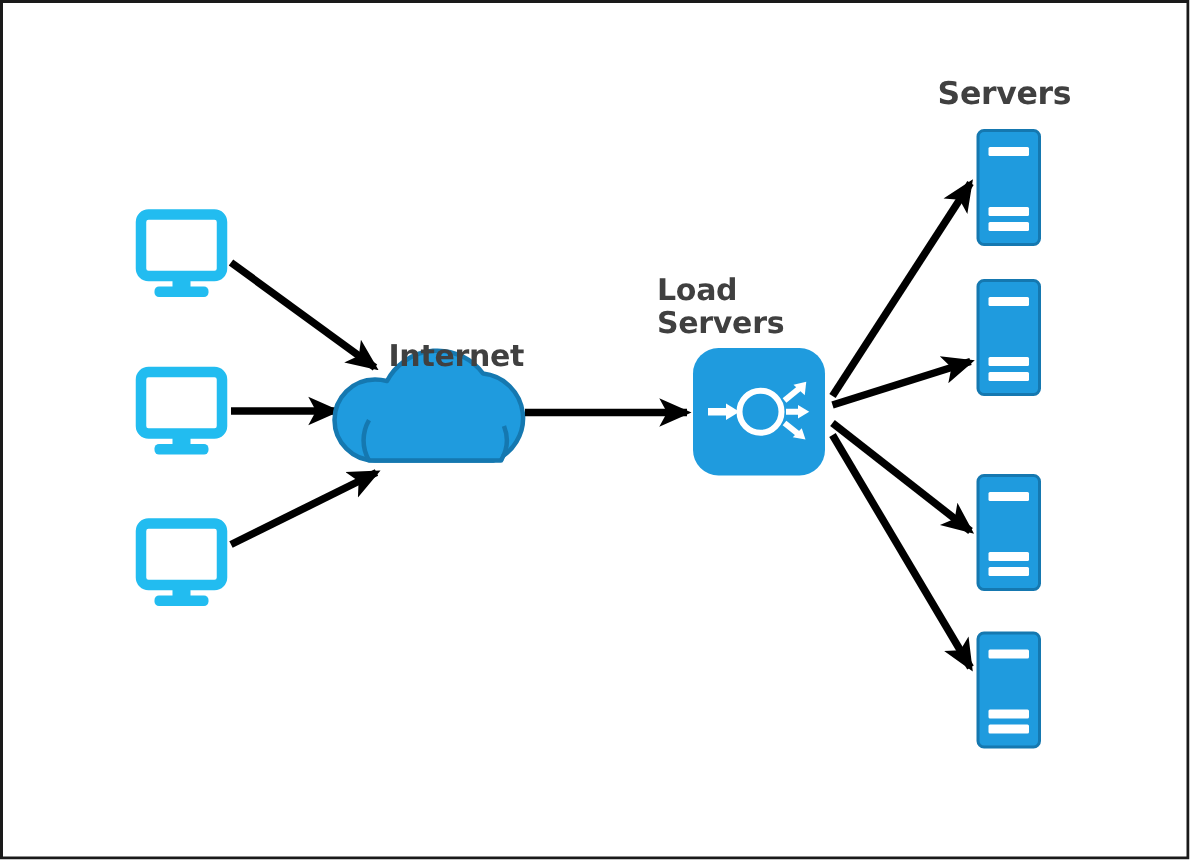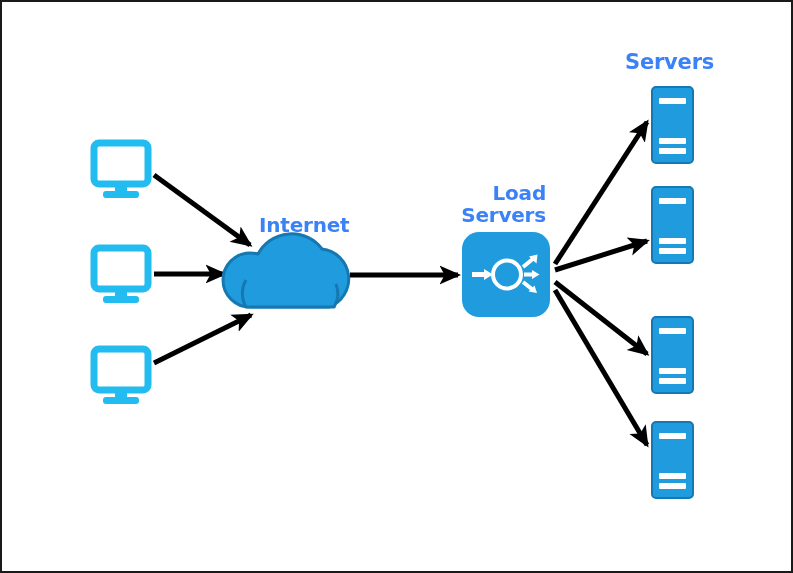--- a/index.html
+++ b/index.html
@@ -24,28 +24,28 @@
     left: 0;
     top: 0;
     width: 793px;
     height: 573px;
     display: block;
   }
   .diagram-label {
     position: absolute;
     font-family: "DejaVu Sans", sans-serif;
     font-weight: bold;
-    color: #3b82f6;
+    color: #404040;
     white-space: pre;
     line-height: 1.12;
     letter-spacing: -0.2px;
   }
   #label-clients   { left: 78px;  top: 86px;  font-size: 21px; }
-  #label-internet  { left: 257px; top: 212px; font-size: 20px; }
-  #label-loadbal   { left: 424px; top: 180px; font-size: 20px; text-align: right; width: 120px; }
+  #label-internet  { left: 257px; top: 224px; font-size: 20px; }
+  #label-loadbal   { left: 436px; top: 180px; font-size: 20px; text-align: left; width: 120px; }
   #label-servers   { left: 623px; top: 49px;  font-size: 21px; }
 </style>
 </head>
 <body>
 
 <div id="canvas">
 
   <svg id="diagram-svg" viewBox="0 0 793 573" xmlns="http://www.w3.org/2000/svg">
 
     <defs>

